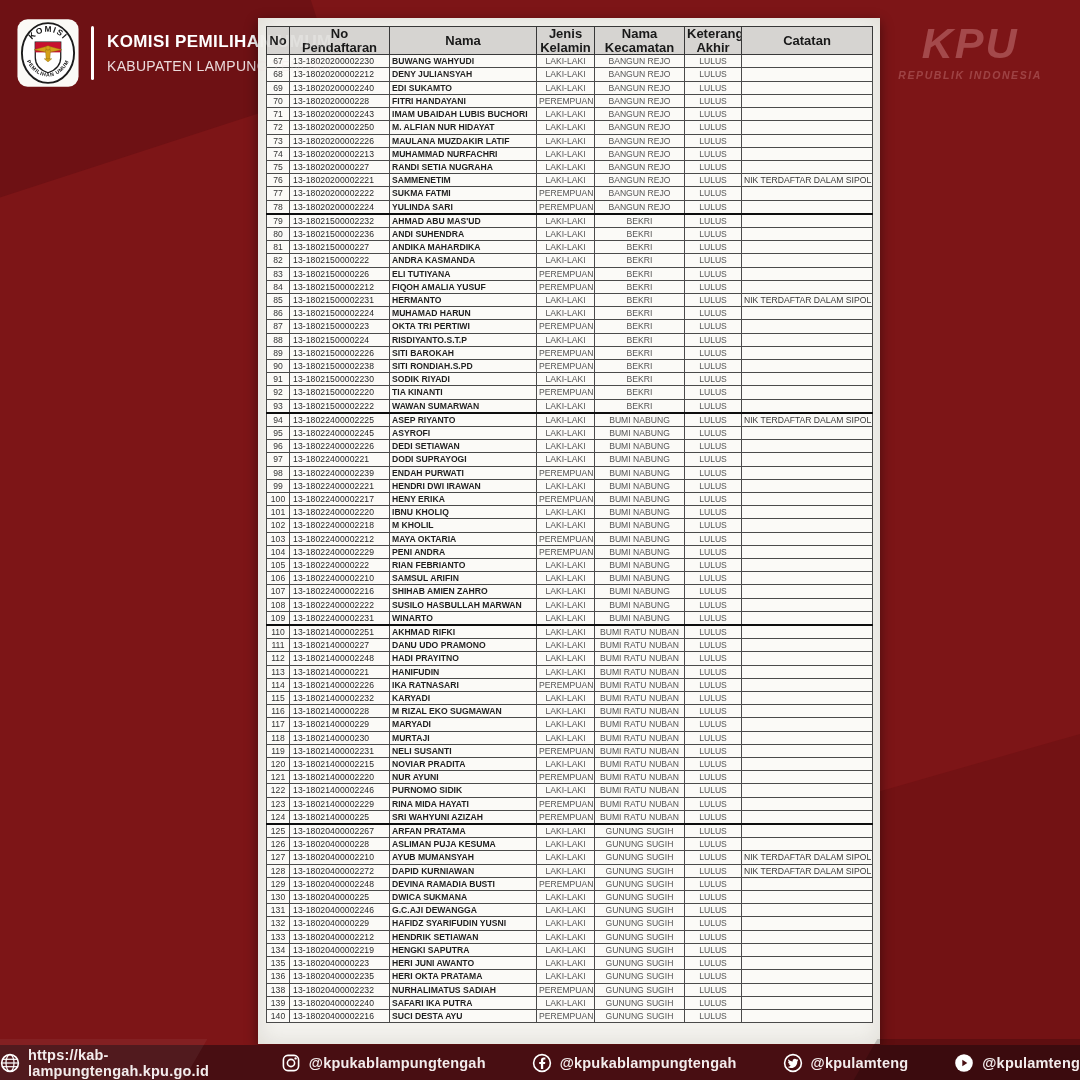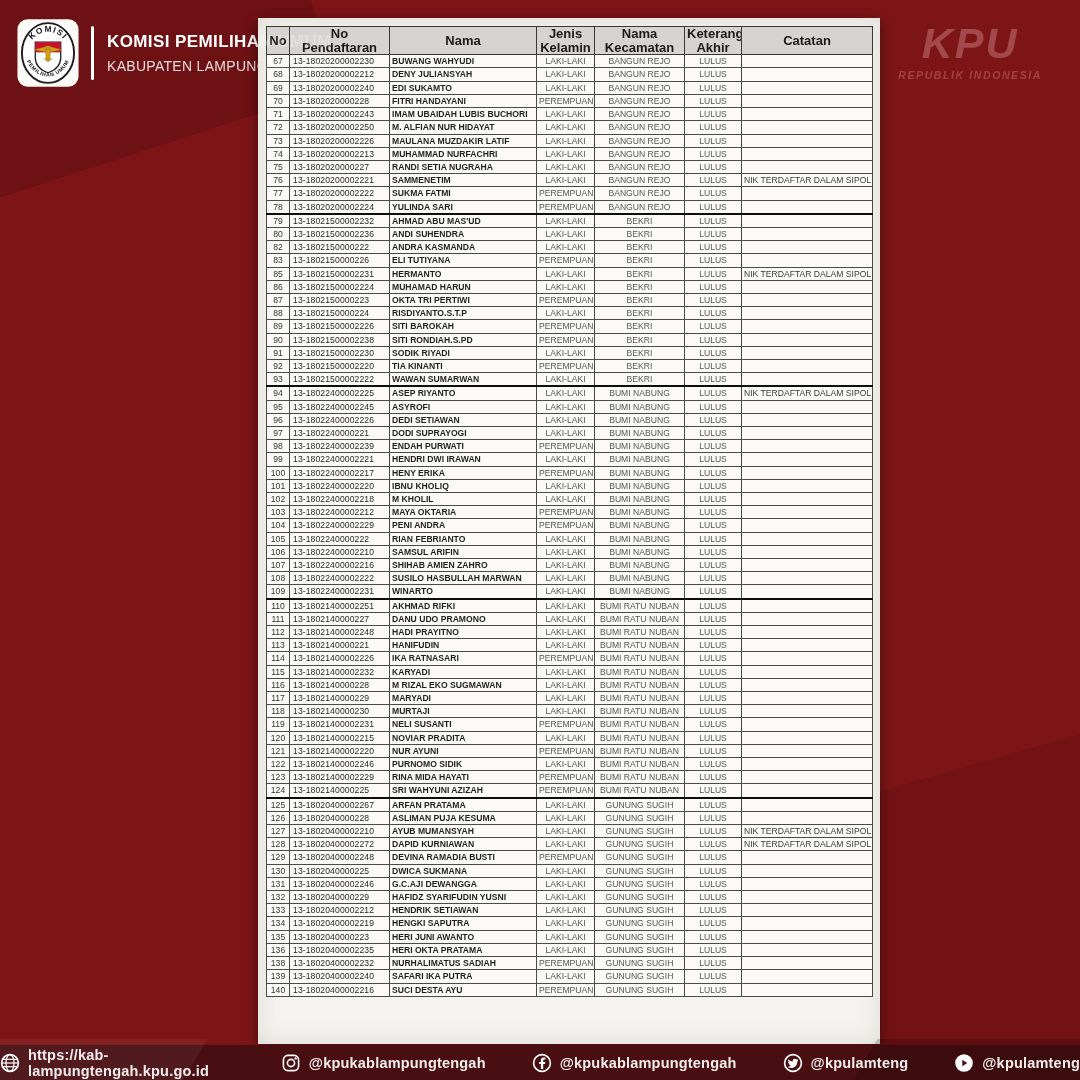--- a/index.html
+++ b/index.html
@@ -246,32 +246,50 @@
           <tr>
             <td class="c-no">80</td>
             <td class="c-reg">13-18021500002236</td>
             <td class="c-name">ANDI SUHENDRA</td>
             <td class="c-gender">LAKI-LAKI</td>
             <td class="c-district">BEKRI</td>
             <td class="c-result">LULUS</td>
             <td class="c-note"></td>
           </tr>
           <tr>
+            <td class="c-no">81</td>
+            <td class="c-reg">13-1802150000227</td>
+            <td class="c-name">ANDIKA MAHARDIKA</td>
+            <td class="c-gender">LAKI-LAKI</td>
+            <td class="c-district">BEKRI</td>
+            <td class="c-result">LULUS</td>
+            <td class="c-note"></td>
+          </tr>
+          <tr>
             <td class="c-no">82</td>
             <td class="c-reg">13-1802150000222</td>
             <td class="c-name">ANDRA KASMANDA</td>
             <td class="c-gender">LAKI-LAKI</td>
             <td class="c-district">BEKRI</td>
             <td class="c-result">LULUS</td>
             <td class="c-note"></td>
           </tr>
           <tr>
             <td class="c-no">83</td>
             <td class="c-reg">13-1802150000226</td>
             <td class="c-name">ELI TUTIYANA</td>
+            <td class="c-gender">PEREMPUAN</td>
+            <td class="c-district">BEKRI</td>
+            <td class="c-result">LULUS</td>
+            <td class="c-note"></td>
+          </tr>
+          <tr>
+            <td class="c-no">84</td>
+            <td class="c-reg">13-18021500002212</td>
+            <td class="c-name">FIQOH AMALIA YUSUF</td>
             <td class="c-gender">PEREMPUAN</td>
             <td class="c-district">BEKRI</td>
             <td class="c-result">LULUS</td>
             <td class="c-note"></td>
           </tr>
           <tr>
             <td class="c-no">85</td>
             <td class="c-reg">13-18021500002231</td>
             <td class="c-name">HERMANTO</td>
             <td class="c-gender">LAKI-LAKI</td>

